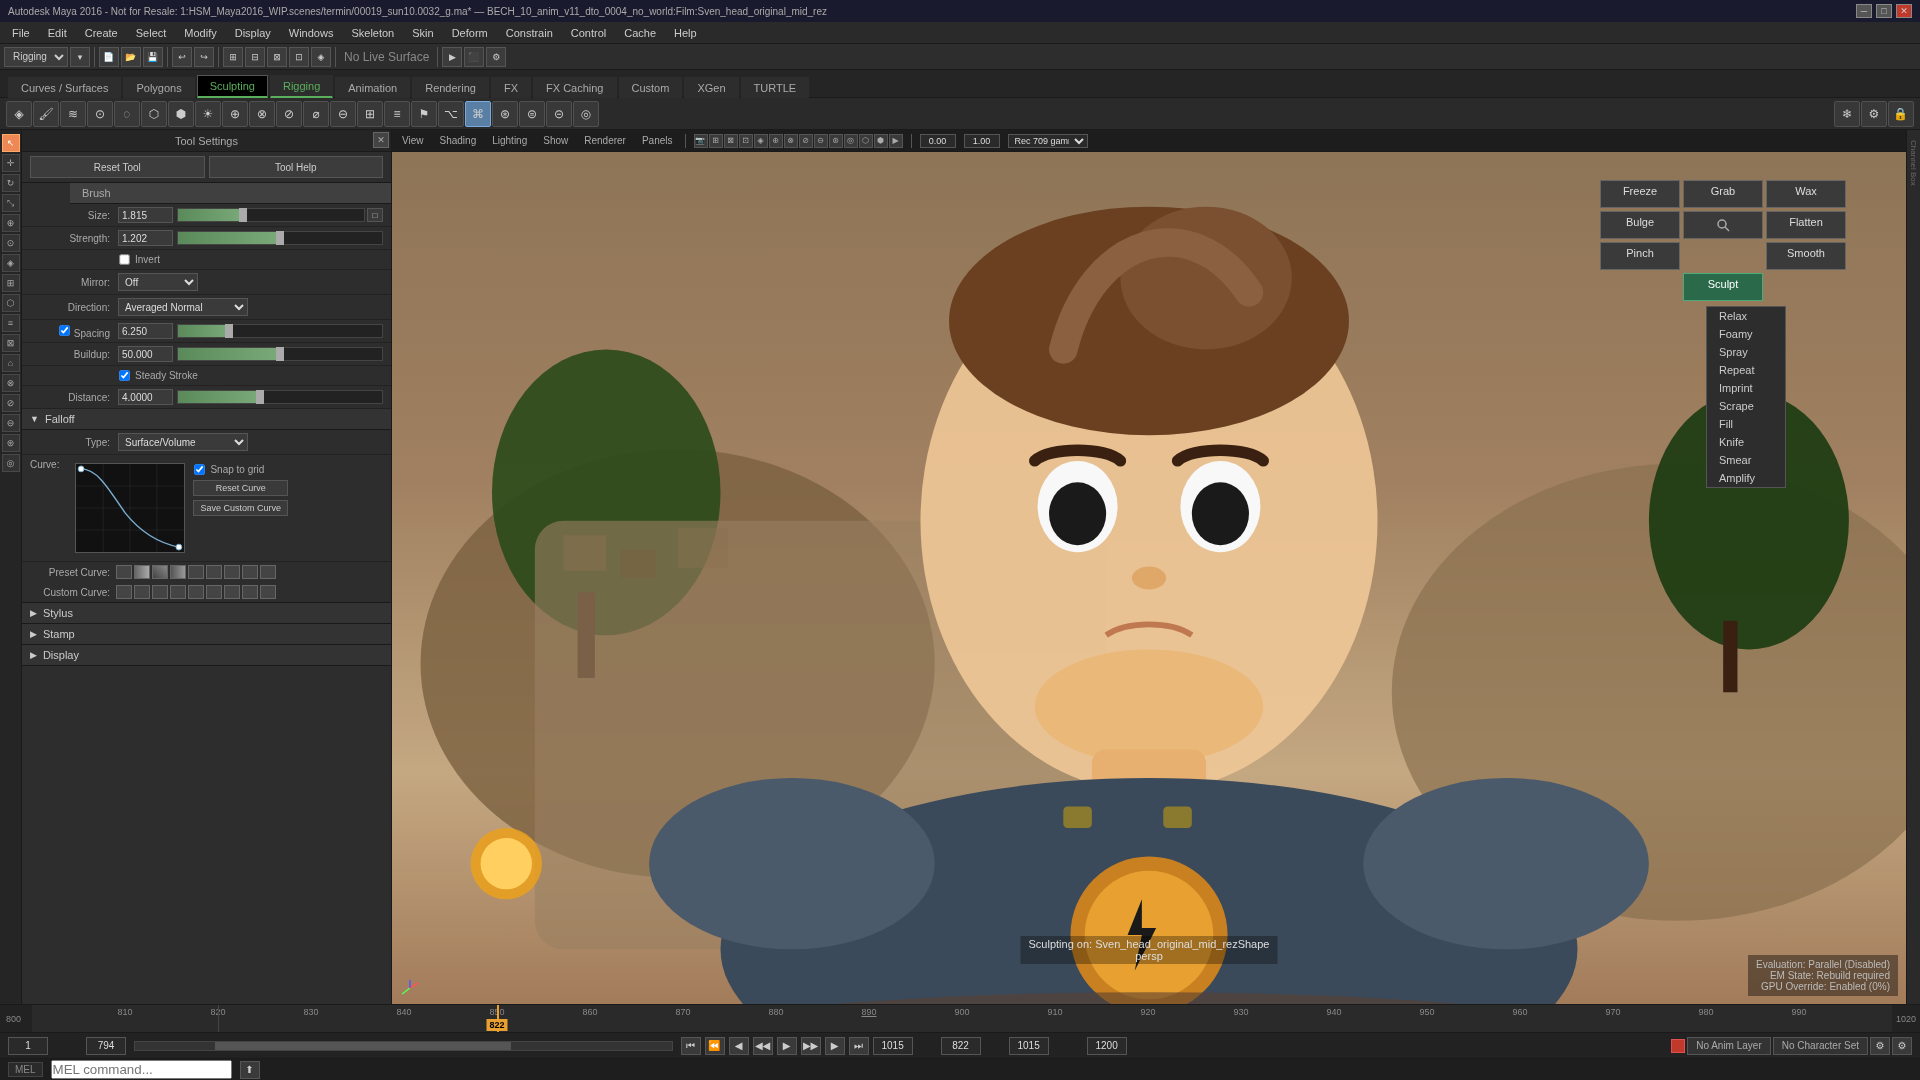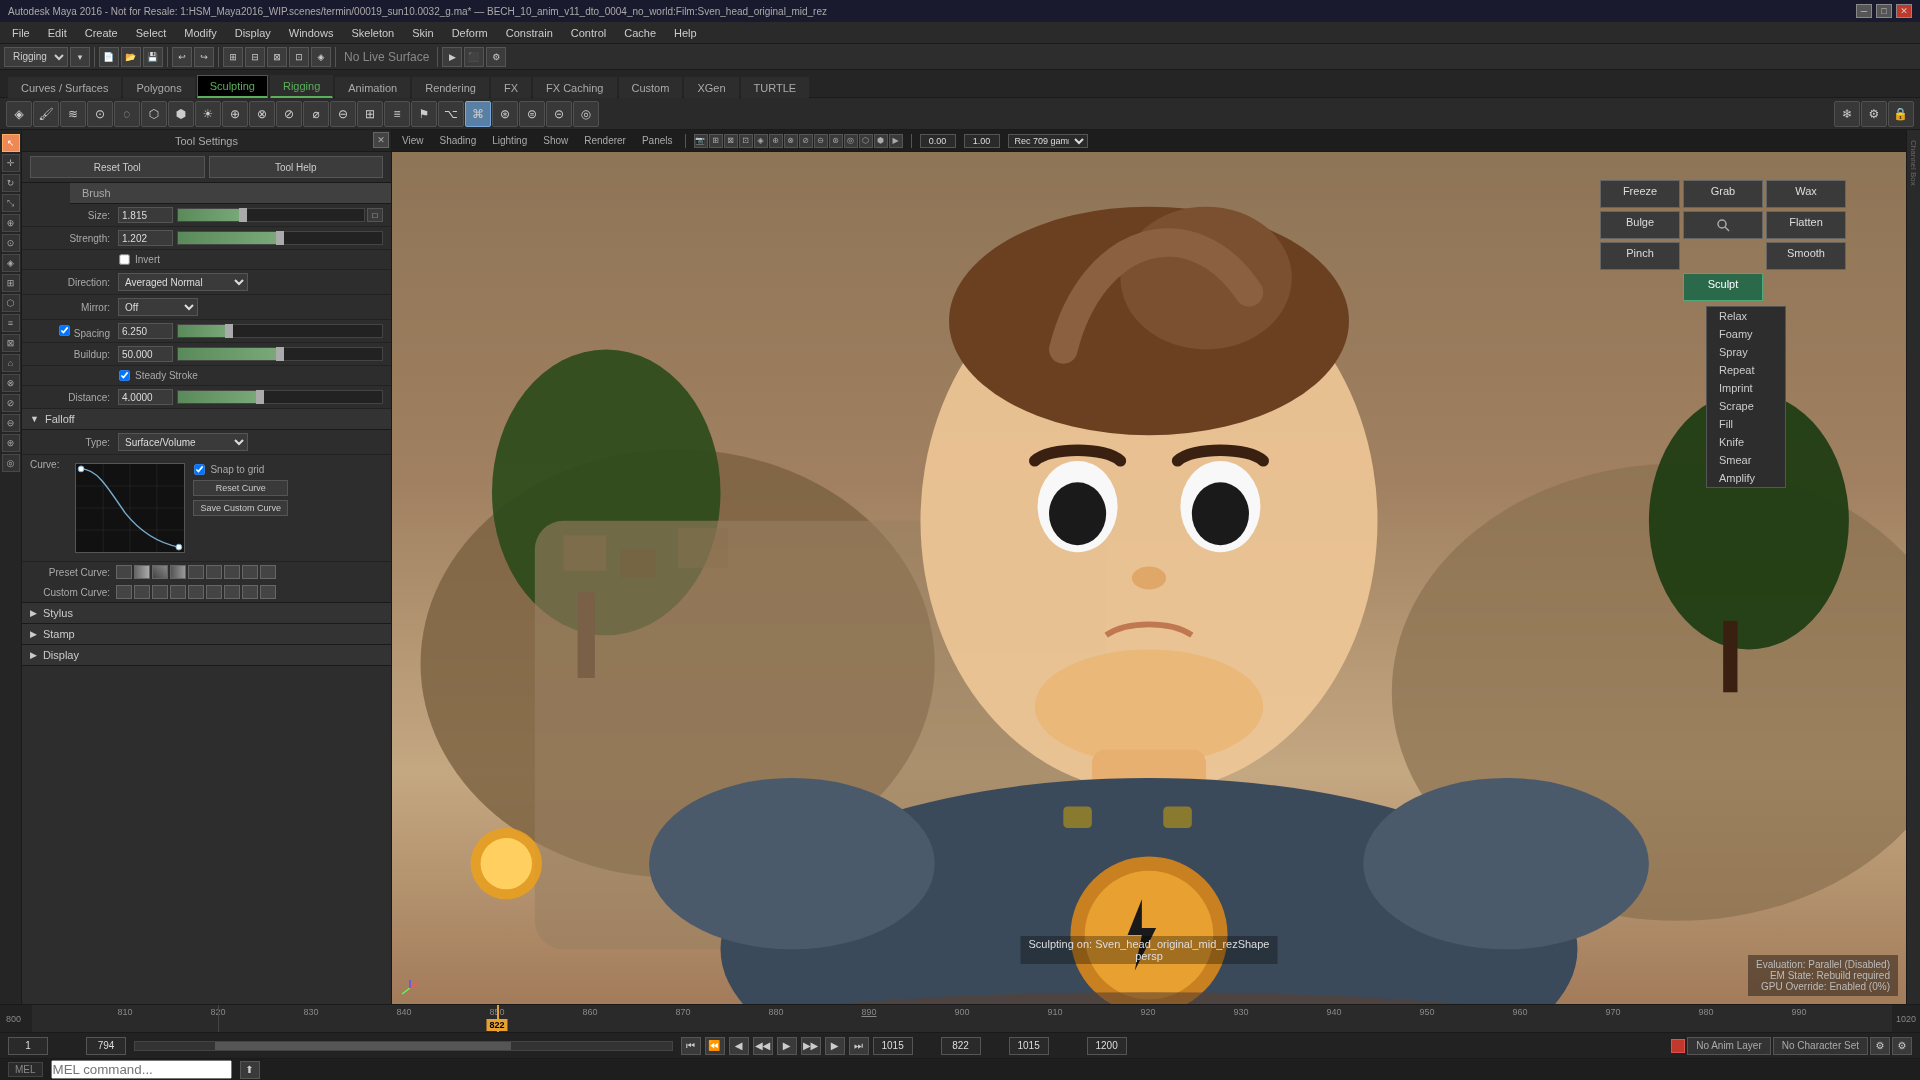--- a/index.html
+++ b/index.html
@@ -791,30 +791,30 @@
         <div class="slider-handle" style="left:calc(50% - 4px);"></div>
       </div>
     </div>
 
     <div class="invert-row">
       <input type="checkbox" class="small-check" style="">
       <label>Invert</label>
     </div>
 
     <div class="param-row">
+      <span class="param-label">Mirror:</span>
+      <select class="dropdown-select" style="width:80px;">
+        <option>Off</option>
+      </select>
+    </div>
+
+    <div class="param-row">
       <span class="param-label">Direction:</span>
       <select class="dropdown-select" style="width:130px;">
         <option>Averaged Normal</option>
-      </select>
-    </div>
-
-    <div class="param-row">
-      <span class="param-label">Mirror:</span>
-      <select class="dropdown-select" style="width:80px;">
-        <option>Off</option>
       </select>
     </div>
 
     <div class="param-row">
       <span class="param-label">
         <input type="checkbox" class="small-check" checked="" style="">
         <span>Spacing</span>
       </span>
       <input class="param-value" value="6.250" type="text" style="">
       <div class="param-slider">

